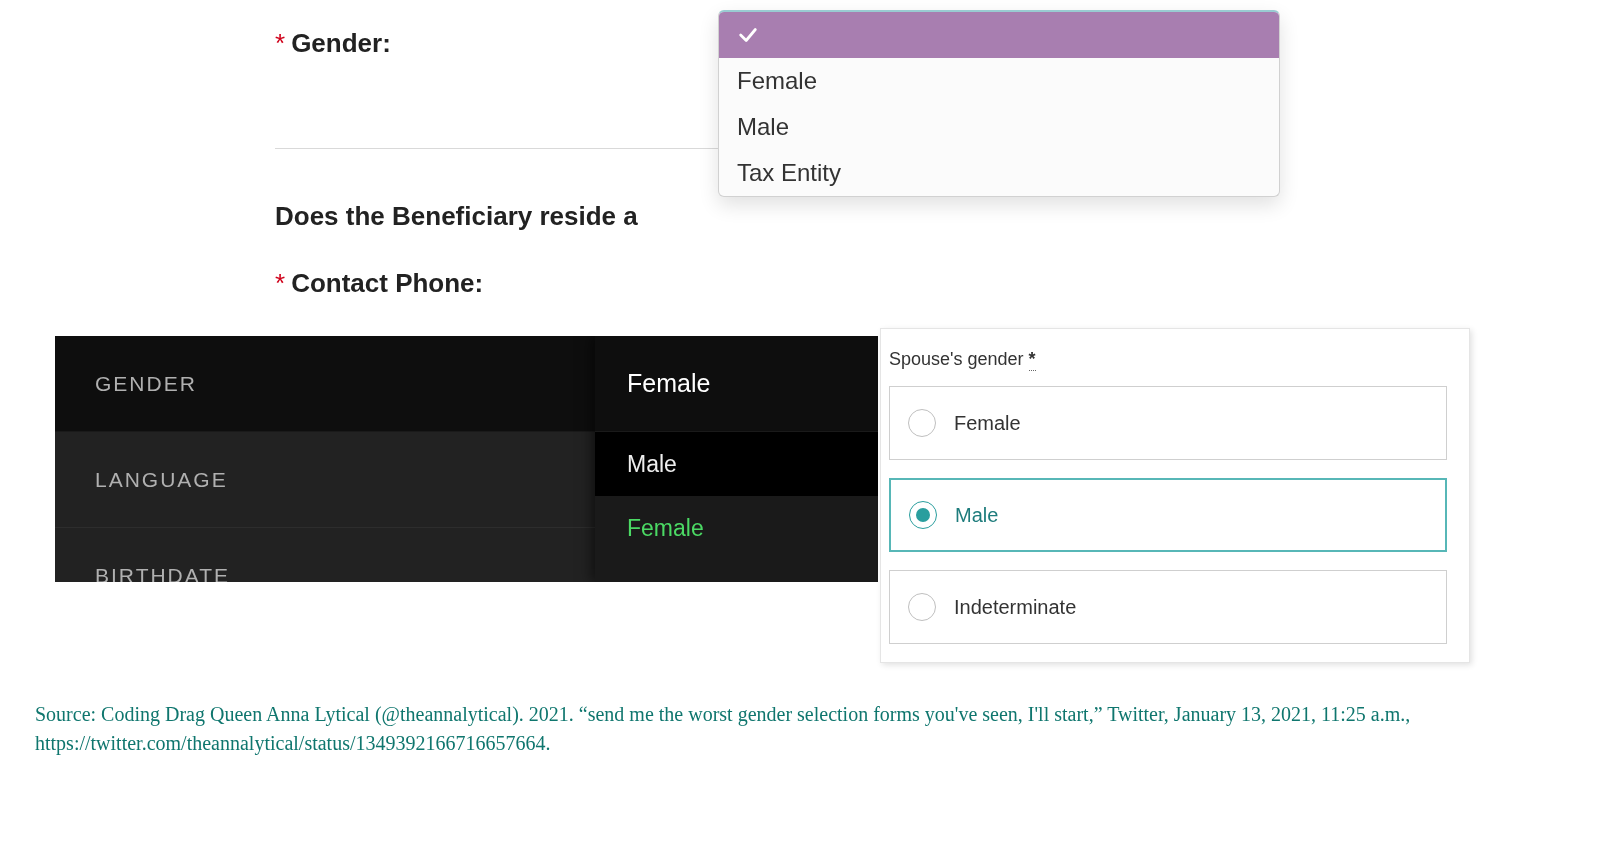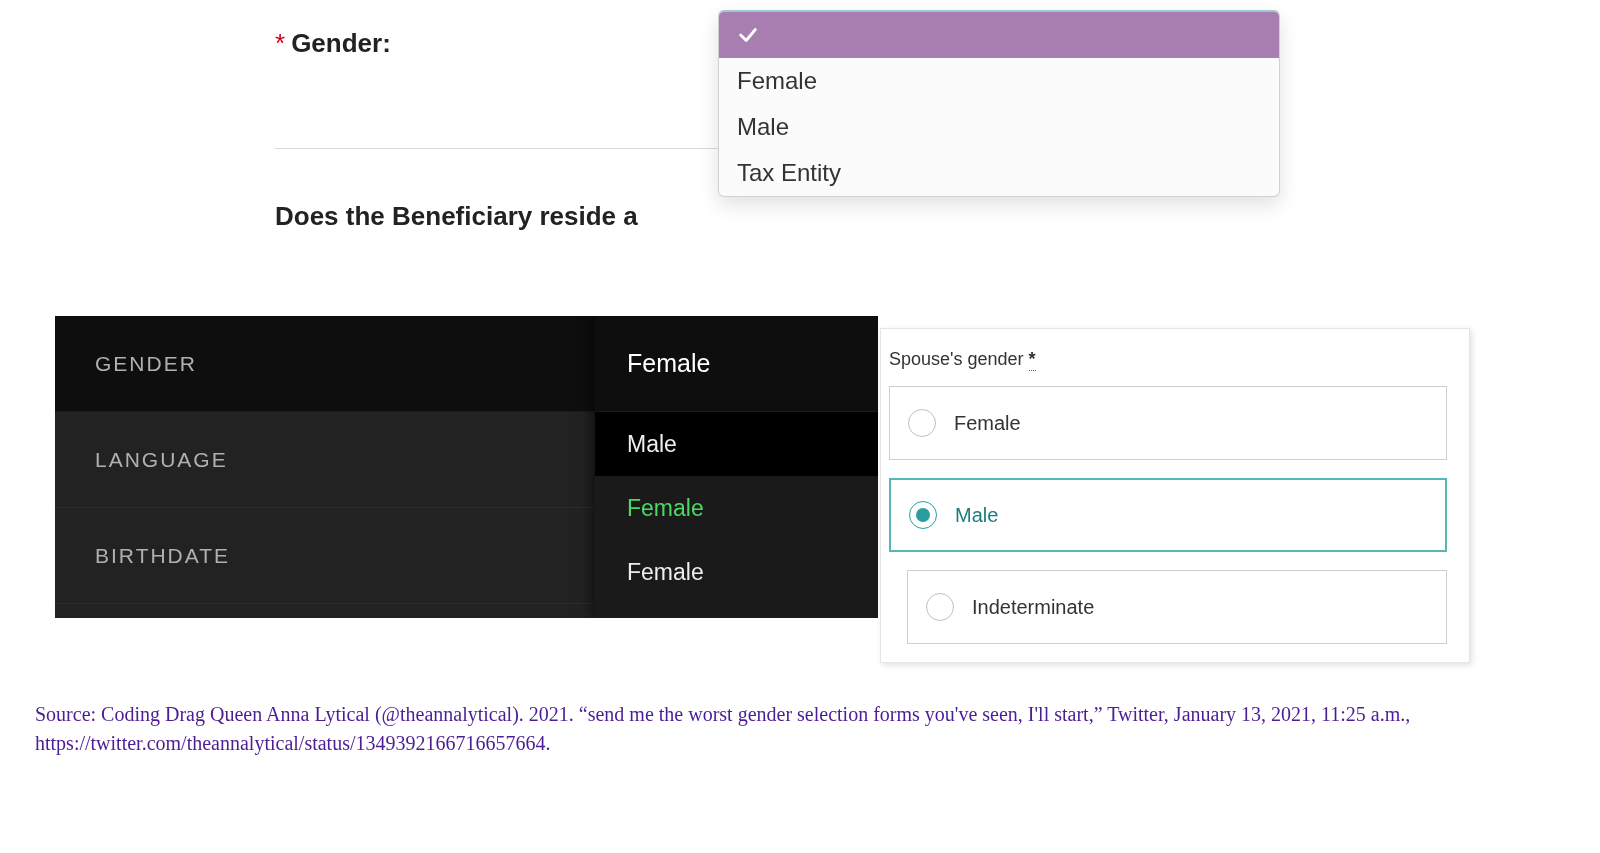--- a/index.html
+++ b/index.html
@@ -61,22 +61,22 @@
     background:#a87eb0;
     color:#fff;
   }
   .check {
     width:22px; height:22px;
   }
 
   
   .panelB {
     position:absolute;
-    left:55px; top:316px;
-    width:823px; height:302px;
+    left:55px; top:336px;
+    width:823px; height:246px;
     background:#222; color:#fff;
     overflow:hidden;
   }
   .panelB .leftCol {
     position:absolute;
     left:0; top:0; bottom:0; width:540px;
   }
   .panelB .row {
     height:96px; padding-left:40px;
     display:flex; align-items:center;
@@ -133,21 +133,21 @@
   }
   .radioRow {
     border:1px solid #cfcfcf;
     height:74px;
     display:flex; align-items:center;
     padding-left:18px;
     margin-bottom:18px;
     font-size:20px;
     color:#333;
   }
-  .radioRow:last-child{ margin-bottom:0;margin-left:18px; }
+  .radioRow:last-child{ margin-bottom:0; }
   .radioRow.sel {
     border:2px solid #57b7b7;
     color:#1e7c7c;
   }
   .radioOuter {
     width:28px; height:28px;
     border:1.5px solid #bfbfbf;
     border-radius:50%;
     margin-right:18px;
     display:flex; align-items:center; justify-content:center;
@@ -160,32 +160,35 @@
     background:#2a9e9e;
   }
 
   
   .caption {
     position:absolute;
     left:35px; right:40px;
     top:700px;
     font-family:Georgia, "Times New Roman", serif;
     font-size:20px; line-height:1.45;
-    color:#4c1d95;
+    color:#0f766e;
   }
 </style>
 </head>
 <body>
 
 <div class="panelA">
   <div class="fieldLabel genderLabel">
     <span class="asterisk">*</span><span>Gender:</span>
   </div>
   <hr class="hr1">
   <div class="fieldLabel questionLabel">Does the Beneficiary reside a</div>
+  <div class="fieldLabel phoneLabel">
+    <span class="asterisk">*</span><span>Contact Phone:</span>
+  </div>
 
   <div class="macSelect">
     <div class="macOpt macOptSel">
       <svg class="check" viewBox="0 0 24 24" fill="none" stroke="white" stroke-width="3" stroke-linecap="round" stroke-linejoin="round">
           <polyline points="4 12 10 18 20 6"></polyline>
         </svg>
       <span></span>
     </div>
     <div class="macOpt">
         <span>Female</span>

